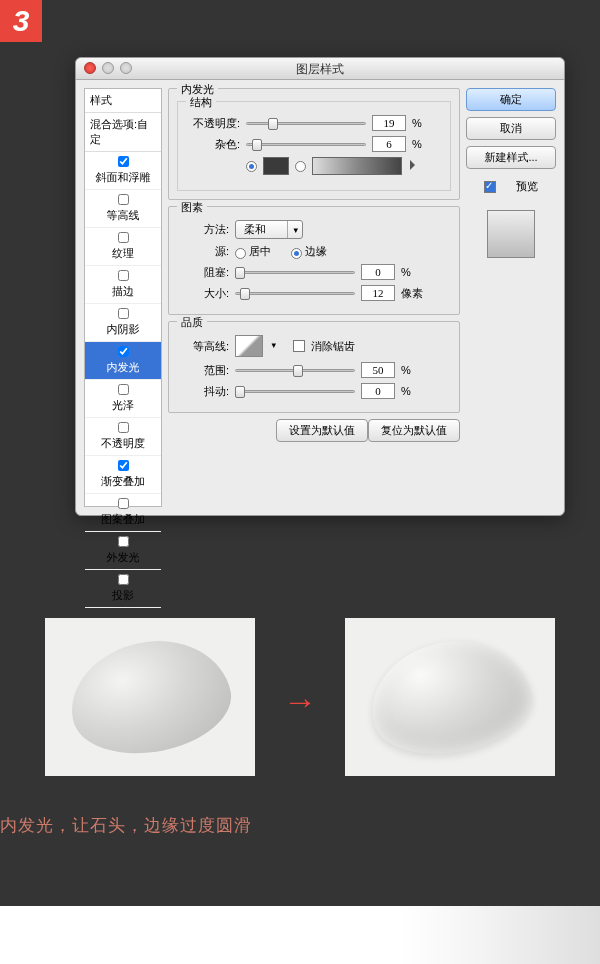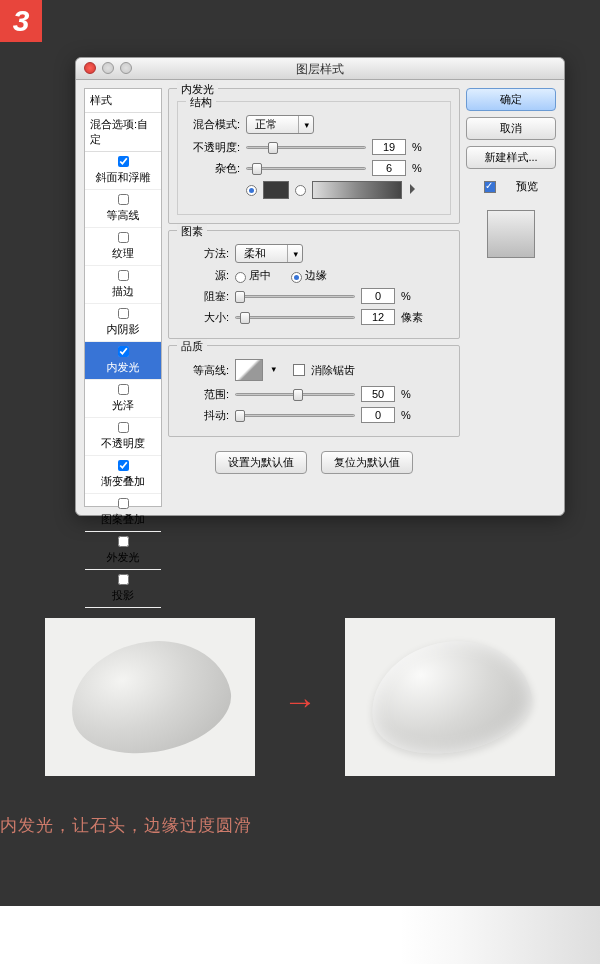--- a/index.html
+++ b/index.html
@@ -181,20 +181,21 @@
       border-radius: 2px;
     }
     .num-input {
       width: 34px;
       height: 16px;
       border: 1px solid #888;
       background: #fff;
       text-align: center;
       font-size: 11px;
       line-height: 14px;
+      font-family: Liberation Serif, serif;
     }
     .unit { font-size: 11px; }
     .color-swatches {
       display:flex; align-items:center; gap:6px;
     }
     .swatch {
       width: 26px; height: 18px;
       border: 1px solid #666;
     }
     .swatch.black { background: #3a3a3a; }
@@ -217,21 +218,21 @@
       position:relative;
     }
     .contour-swatch::after{
       content:"▾"; position:absolute; right:-14px; top:4px; font-size:9px;
     }
     .checkbox { width:12px; height:12px; border:1px solid #777; background:#fff; display:inline-block;}
     .checkbox.checked { background:#3874d6; position:relative;}
     .checkbox.checked::after{content:"✓"; color:#fff; font-size:10px; position:absolute; left:0; top:-2px;}
 
     .buttons-bottom {
-      display:flex; gap:14px; justify-content:center;margin-top:8px;
+      display:flex; gap:0; justify-content:flex-end;
     }
     .btn {
       background: linear-gradient(#fdfdfd,#e2e2e2);
       border: 1px solid #999;
       border-radius: 4px;
       padding: 3px 12px;
       font-size: 11px;
       cursor: pointer;
     }
     .btn.main {
@@ -374,27 +375,20 @@
           <span>投影</span>
         </div>
     </div>
 
     <div class="center-panel">
       <div class="group">
         <div class="group-title">内发光</div>
 
         <div class="sub-group">
           <div class="sub-title">结构</div>
-          <div class="field-row">
-            <span class="lbl">混合模式:</span>
-            <div class="select">
-                <span>正常</span>
-                <span class="div-arrow"></span>
-              </div>
-          </div>
           <div class="field-row">
             <span class="lbl">不透明度:</span>
             <div class="slider">
                 <div class="track"></div>
                 <div class="thumb" style="left:18%"></div>
               </div>
             <div class="num-input">19</div>
             <span class="unit">%</span>
           </div>
           <div class="field-row">

